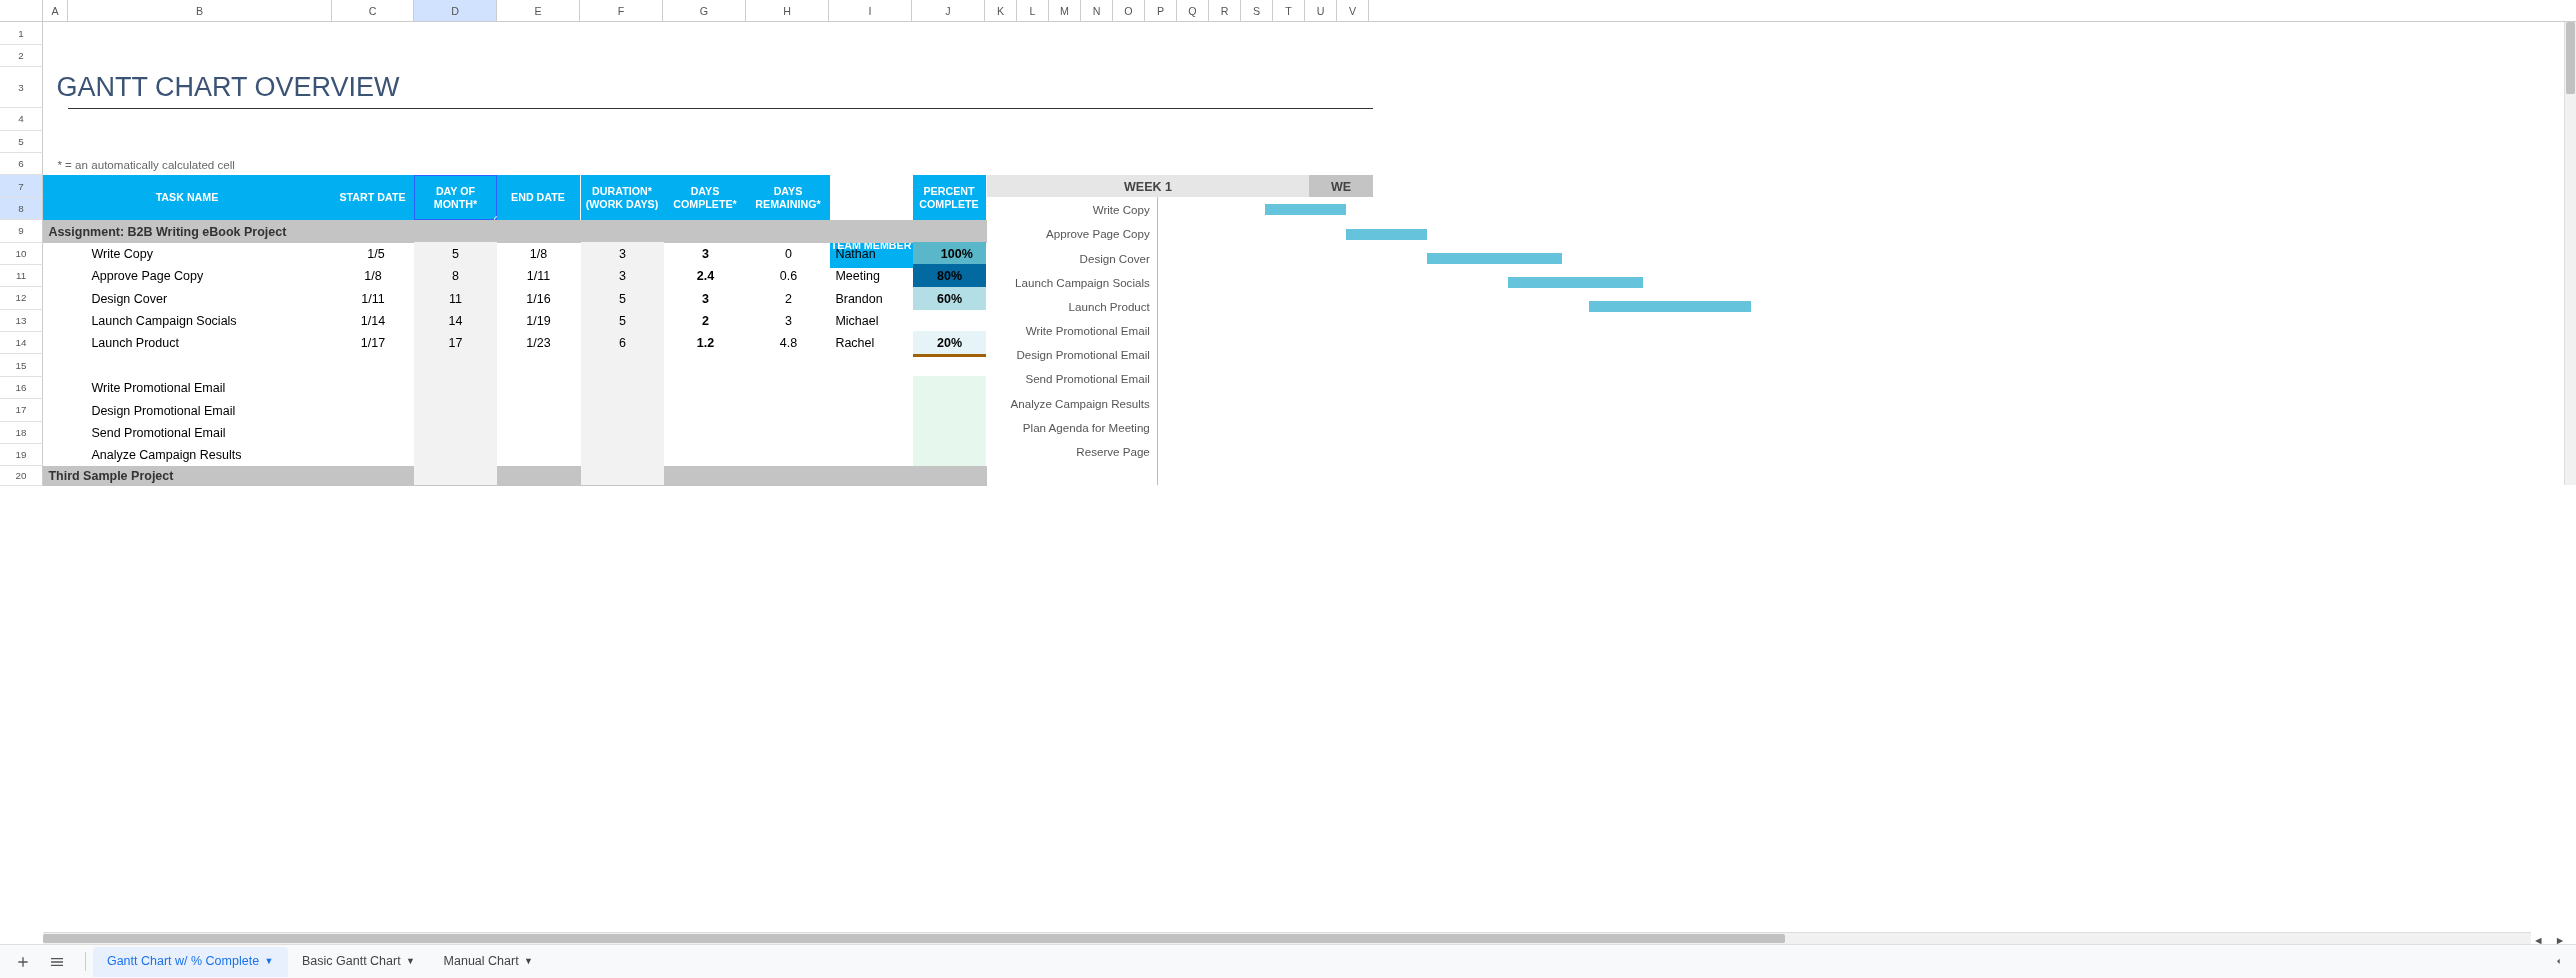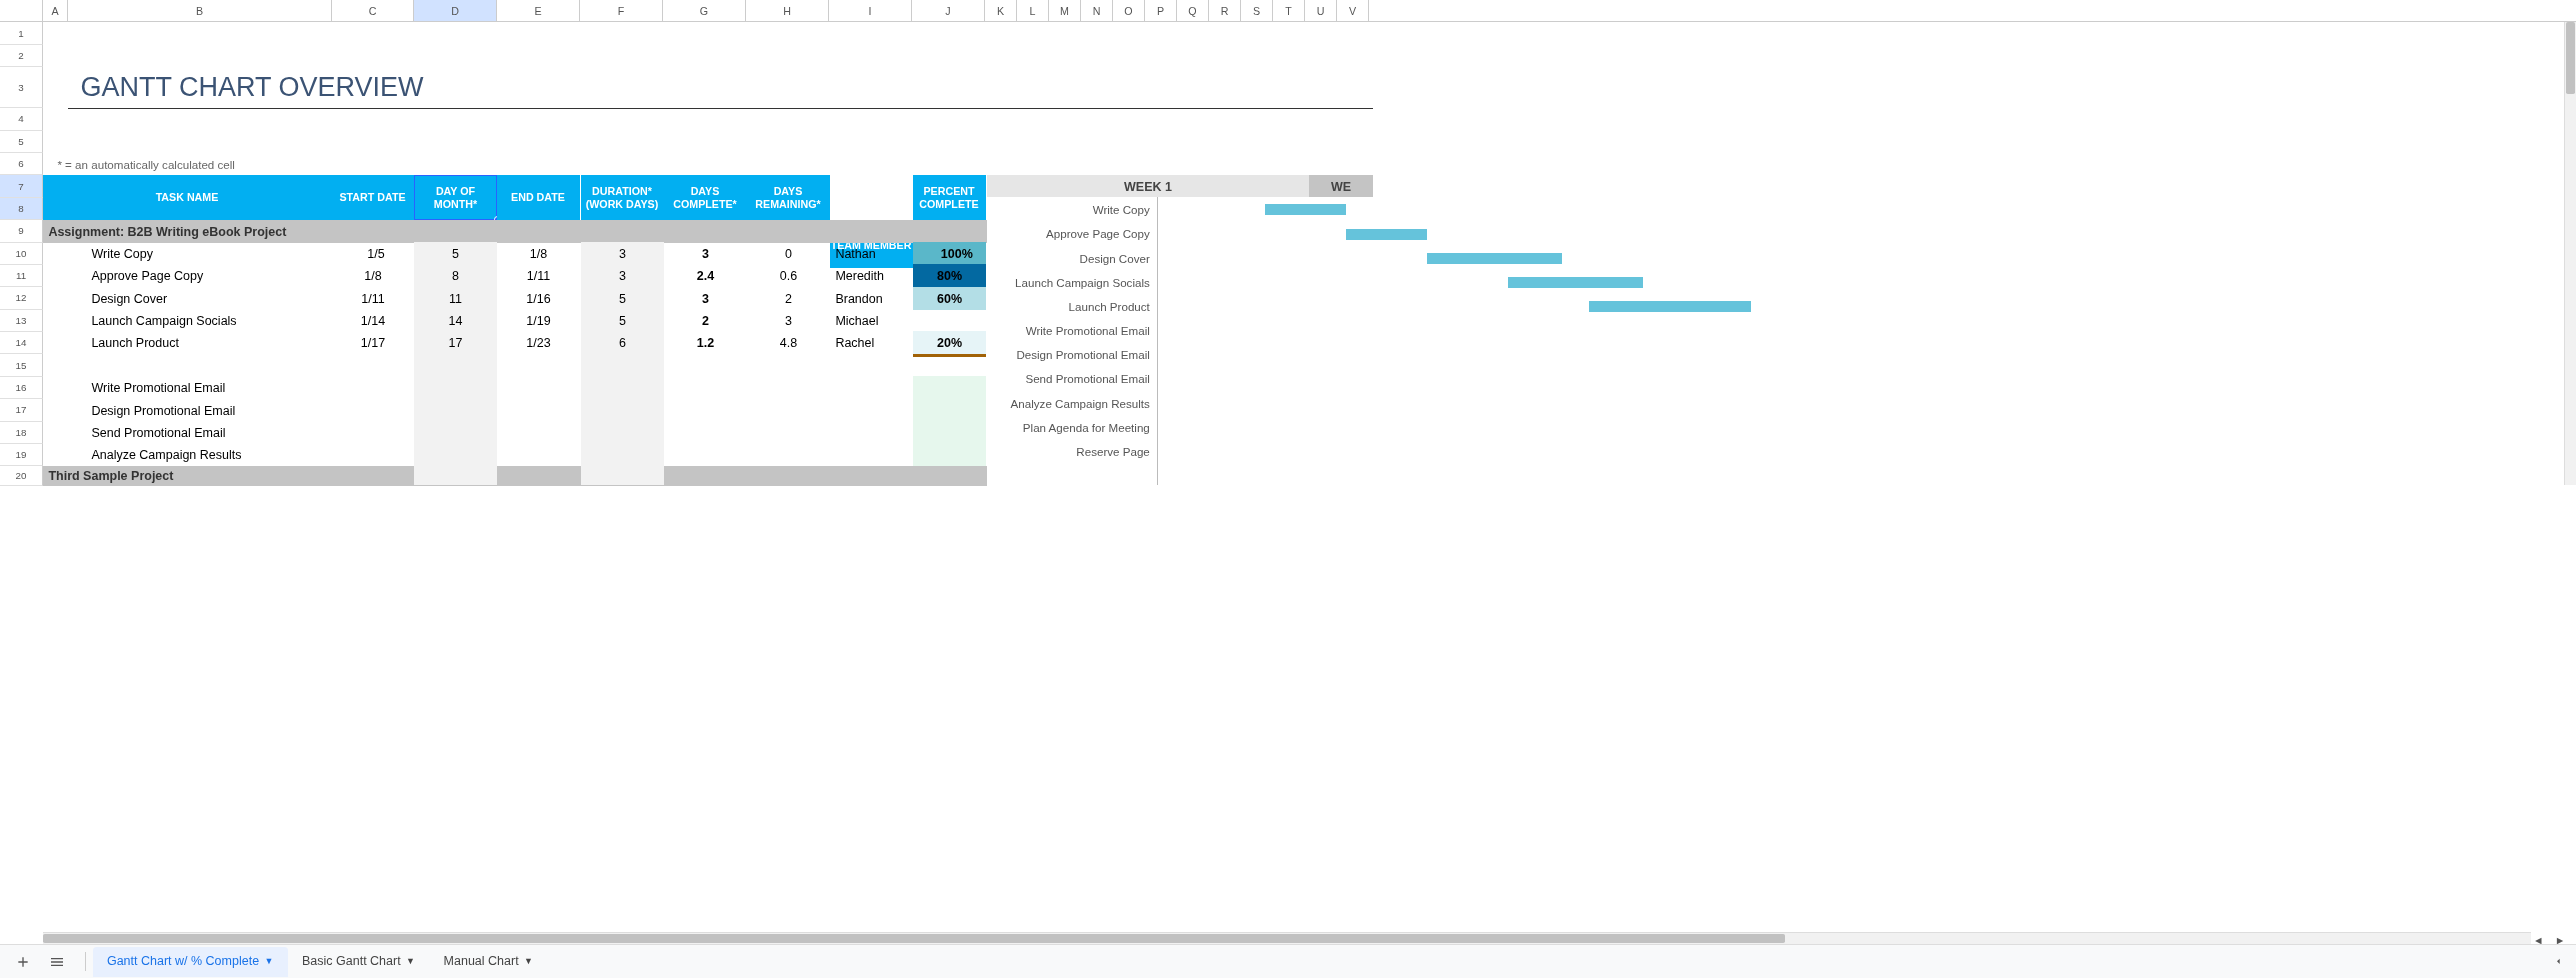--- a/index.html
+++ b/index.html
@@ -316,21 +316,21 @@
         <div class="row-header" style="height: 22.4px;">13</div>
         <div class="row-header" style="height: 22.4px;">14</div>
         <div class="row-header" style="height: 22.4px;">15</div>
         <div class="row-header" style="height: 22.4px;">16</div>
         <div class="row-header" style="height: 22.4px;">17</div>
         <div class="row-header" style="height: 22.4px;">18</div>
         <div class="row-header" style="height: 22.4px;">19</div>
         <div class="row-header" style="height: 19.7px;">20</div>
       </div>
     <div class="grid" id="grid">
-        <div class="cell title-cell" style="left: 32px; top: 45px; height: 41px;">GANTT CHART OVERVIEW</div>
+        <div class="cell title-cell" style="left: 8px; top: 45px; height: 41px;">GANTT CHART OVERVIEW</div>
         <div class="title-underline" style="left: 25px; top: 86px; width: 1305px;"></div>
         <div class="cell note-cell" style="left: 9px; top: 131px; height: 22.4px;">* = an automatically calculated cell</div>
         <div class="header-row" style="left: 0px; top: 153px; width: 289px; height: 45px;">TASK NAME</div>
         <div class="header-row" style="left: 289px; top: 153px; width: 82px; height: 45px;">START DATE</div>
         <div class="header-row selected" style="left: 371px; top: 153px; width: 83px; height: 45px;">DAY OF MONTH*</div>
         <div class="selection-handle" style="left: 451px; top: 194px;"></div>
         <div class="header-row" style="left: 454px; top: 153px; width: 83px; height: 45px;">END DATE</div>
         <div class="header-row" style="left: 538px; top: 153px; width: 83px; height: 45px;">DURATION* (WORK DAYS)</div>
         <div class="header-row" style="left: 621px; top: 153px; width: 83px; height: 45px;">DAYS COMPLETE*</div>
         <div class="header-row" style="left: 704px; top: 153px; width: 83px; height: 45px;">DAYS REMAINING*</div>
@@ -351,21 +351,21 @@
         <div class="data-cell" style="left: 704px; top: 220px; width: 83px; height: 22.4px; justify-content: center;">0</div>
         <div class="data-cell" style="left: 787px; top: 220px; width: 83px; height: 22.4px; justify-content: flex-start;">Nathan</div>
         <div class="data-cell pct100" style="left: 870px; top: 220px; width: 73px; height: 22.4px; justify-content: center; font-weight: bold;">100%</div>
         <div class="data-cell" style="left: 43px; top: 242px; width: 246px; height: 22.4px; justify-content: flex-start;">Approve Page Copy</div>
         <div class="data-cell" style="left: 289px; top: 242px; width: 82px; height: 22.4px; justify-content: center;">1/8</div>
         <div class="data-cell" style="left: 371px; top: 242px; width: 83px; height: 22.4px; justify-content: center;">8</div>
         <div class="data-cell" style="left: 454px; top: 242px; width: 83px; height: 22.4px; justify-content: center;">1/11</div>
         <div class="data-cell" style="left: 538px; top: 242px; width: 83px; height: 22.4px; justify-content: center;">3</div>
         <div class="data-cell" style="left: 621px; top: 242px; width: 83px; height: 22.4px; justify-content: center; font-weight: bold;">2.4</div>
         <div class="data-cell" style="left: 704px; top: 242px; width: 83px; height: 22.4px; justify-content: center;">0.6</div>
-        <div class="data-cell" style="left: 787px; top: 242px; width: 83px; height: 22.4px; justify-content: flex-start;">Meredith</div>
+        <div class="data-cell" style="left: 787px; top: 242px; width: 83px; height: 22.4px; justify-content: flex-start;">Meeting</div>
         <div class="data-cell pct80" style="left: 870px; top: 242px; width: 73px; height: 22.4px; justify-content: center; font-weight: bold;">80%</div>
         <div class="data-cell" style="left: 43px; top: 265px; width: 246px; height: 22.4px; justify-content: flex-start;">Design Cover</div>
         <div class="data-cell" style="left: 289px; top: 265px; width: 82px; height: 22.4px; justify-content: center;">1/11</div>
         <div class="data-cell" style="left: 371px; top: 265px; width: 83px; height: 22.4px; justify-content: center;">11</div>
         <div class="data-cell" style="left: 454px; top: 265px; width: 83px; height: 22.4px; justify-content: center;">1/16</div>
         <div class="data-cell" style="left: 538px; top: 265px; width: 83px; height: 22.4px; justify-content: center;">5</div>
         <div class="data-cell" style="left: 621px; top: 265px; width: 83px; height: 22.4px; justify-content: center; font-weight: bold;">3</div>
         <div class="data-cell" style="left: 704px; top: 265px; width: 83px; height: 22.4px; justify-content: center;">2</div>
         <div class="data-cell" style="left: 787px; top: 265px; width: 83px; height: 22.4px; justify-content: flex-start;">Brandon</div>
         <div class="data-cell pct60" style="left: 870px; top: 265px; width: 73px; height: 22.4px; justify-content: center; font-weight: bold;">60%</div>

